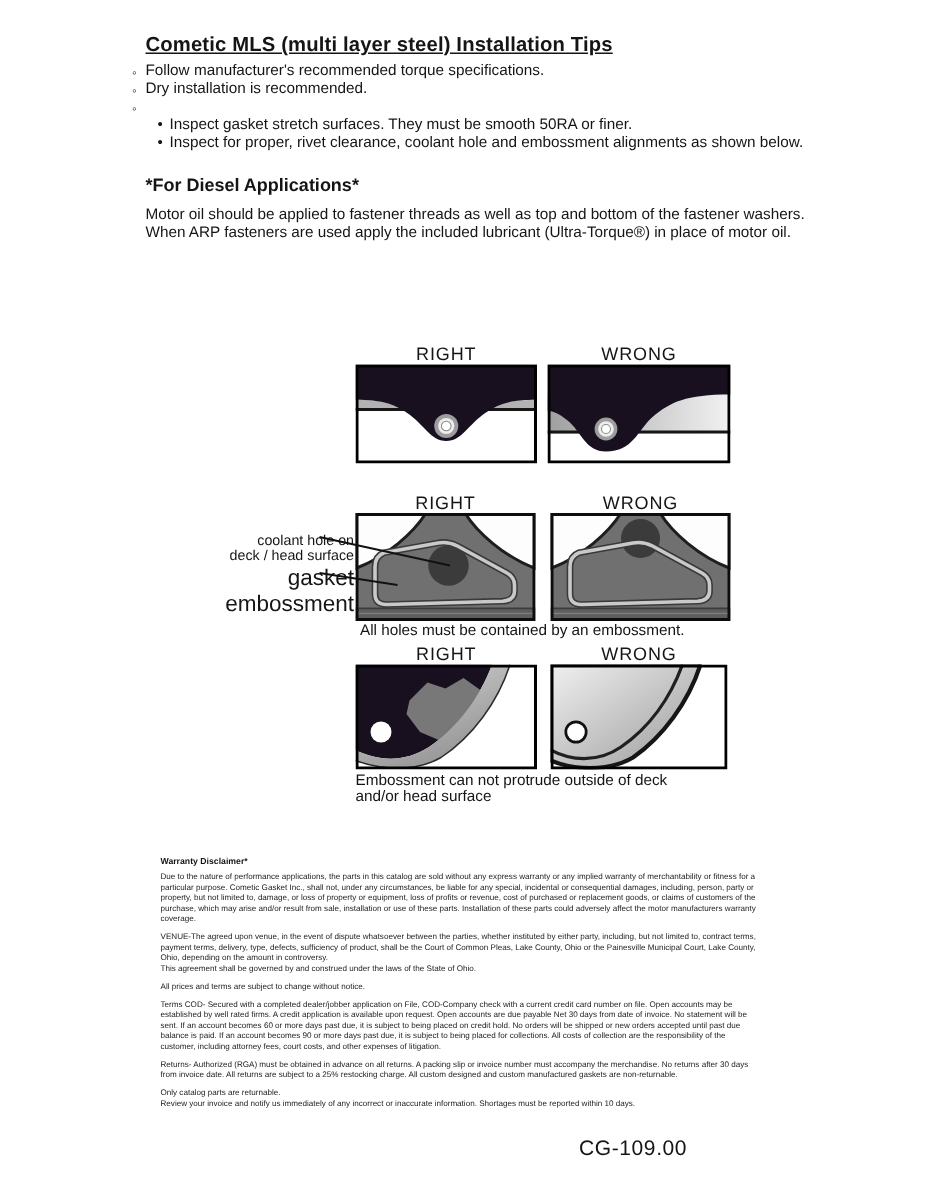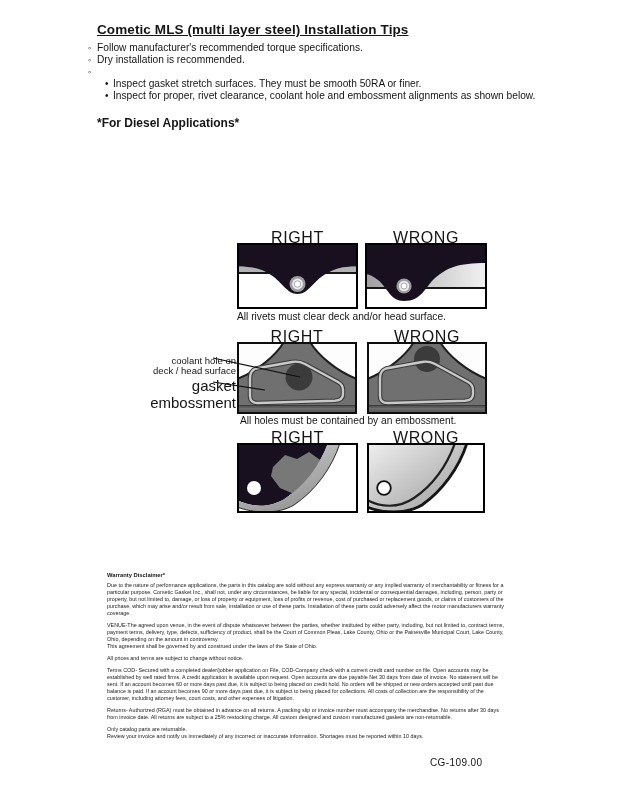--- a/index.html
+++ b/index.html
@@ -18,29 +18,29 @@
   .pre{white-space:pre-line;}
   #title{left:97px;top:22px;font-size:13.5px;font-weight:bold;text-decoration:underline;letter-spacing:0.1px;}
   .bullets{left:88px;top:42px;width:470px;font-size:10.2px;line-height:12px;}
   .bullet-row{display:flex;}
   .bullet-marker{width:9px;flex:0 0 9px;font-size:9px;}
   .sub{padding-left:17px;}
   .sub .bullet-marker{width:8px;flex:0 0 8px;font-size:10px;}
   #diesel{left:97px;top:116px;width:440px;}
   #diesel-heading{font-size:12px;font-weight:bold;margin-bottom:8px;}
   .para{font-size:10.2px;line-height:12.2px;margin-bottom:10px;}
-  .fig-label{font-size:16px;letter-spacing:0.6px;text-align:center;}
+  .fig-label{font-size:12px;letter-spacing:0.6px;text-align:center;}
   .fig-caption{font-size:10.2px;line-height:10.8px;}
   .panel{display:block;}
   #disclaimer{left:107px;top:572px;width:400px;}
   #disclaimer .dhead{font-size:5.8px;font-weight:bold;margin-bottom:4px;}
   #disclaimer .dpara{font-size:5.4px;line-height:7px;margin-bottom:5px;color:#222;}
   #coolant-label{right:406px;top:344px;text-align:right;font-size:9.5px;line-height:10px;width:120px;margin-top:12px;}
   #embossment-label{right:406px;top:377px;text-align:right;font-size:15px;width:120px;}
-  #doc-number{left:386px;top:757px;font-size:10px;letter-spacing:0.4px;margin-left:44px;}
+  #doc-number{left:386px;top:757px;font-size:14px;letter-spacing:0.4px;}
   .leader{z-index:5;pointer-events:none;}
 </style>
 </head>
 <body>
 
 <div id="page">
 
   <div id="title" class="abs">Cometic MLS (multi layer steel) Installation Tips</div>
 
   <div class="bullets abs">
@@ -60,20 +60,22 @@
       <span>Inspect gasket stretch surfaces.  They must be smooth 50RA or finer.</span>
     </div>
     <div class="bullet-row sub">
       <span class="bullet-marker">•</span>
       <span>Inspect for proper, rivet clearance, coolant hole and embossment alignments as shown below.</span>
     </div>
   </div>
 
   <div id="diesel" class="abs">
     <div id="diesel-heading">*For Diesel Applications*</div>
+    <div class="para pre">Motor oil should be applied to fastener threads as well as top and bottom of the fastener washers.
+When ARP fasteners are used apply the included lubricant (Ultra-Torque®) in place of motor oil.</div>
   </div>
 
   <div class="fig-label abs" style="left:237px;top:229px;width:121px;">RIGHT</div>
   <div class="fig-label abs" style="left:365px;top:229px;width:122px;">WRONG</div>
 
   <svg class="panel abs" style="left:237px;top:243px;" width="121" height="66" viewBox="0 0 121 66">
     <rect width="121" height="66" fill="#ffffff"></rect>
     <path d="M0,30 H36 C26,25 10,23.5 0,23.5 Z" fill="#b3b3b3"></path>
     <path d="M121,30 H85 C95,25 111,23.5 121,23.5 Z" fill="#b3b3b3"></path>
     <rect x="0" y="29" width="121" height="2" fill="#161616"></rect>
@@ -98,21 +100,20 @@
     <rect x="0" y="44" width="122" height="2" fill="#161616"></rect>
     <path d="M0,0 H122 V20 C92,20 82,25 70,35 C60,44 57,58 39,58 C25,58 23,45 13,37 C8,33 4,31 0,31 Z" style="fill:var(--dark)"></path>
     <g>
       <circle cx="39" cy="43" r="7.6" fill="#9d9d9d"></circle>
       <circle cx="39" cy="43" r="5.2" fill="#ededed"></circle>
       <circle cx="39" cy="43" r="3" fill="#ffffff" stroke="#8a8a8a" stroke-width="0.7"></circle>
     </g>
     <rect x="1" y="1" width="120" height="64" fill="none" stroke="#000000" stroke-width="2"></rect>
   </svg>
 
-  <div class="fig-caption abs" style="left:237px;top:312px;">All rivets must clear deck and/or head surface.</div>
 
   <div class="fig-label abs" style="left:237px;top:328px;width:120px;">RIGHT</div>
   <div class="fig-label abs" style="left:367px;top:328px;width:120px;">WRONG</div>
 
   <div id="coolant-label" class="abs pre">coolant hole on
 deck / head surface</div>
   <div id="embossment-label" class="abs">gasket embossment</div>
 
   <svg class="panel abs" style="left:237px;top:342px;" width="120" height="72" viewBox="0 0 120 72">
     <rect width="120" height="72" style="fill:var(--gasket)"></rect>
@@ -174,20 +175,22 @@
       </linearGradient>
     </defs>
     <rect width="118" height="70" fill="#ffffff"></rect>
     <path d="M0,0 H100 C92,25 75,48 55,62 C38,72 14,70 0,64 Z" fill="url(#fg4)" stroke="#111111" stroke-width="1.5"></path>
     <path d="M88,0 C80,22 66,42 47,55 C31,66 13,64 0,57" fill="none" stroke="#202020" stroke-width="2.2"></path>
     <path d="M100,0 C92,25 75,48 55,62 C38,72 14,70 0,64" fill="none" stroke="#161616" stroke-width="2.8"></path>
     <circle cx="17" cy="45" r="6.8" fill="#ffffff" stroke="#111111" stroke-width="1.8"></circle>
     <rect x="1" y="1" width="116" height="68" fill="none" stroke="#000000" stroke-width="2"></rect>
   </svg>
 
+  <div class="fig-caption abs pre" style="left:237px;top:516px;">Embossment can not protrude outside of deck
+and/or head surface</div>
 
   <div id="disclaimer" class="abs">
     <div class="dhead">Warranty Disclaimer*</div>
     <div class="dpara">Due to the nature of performance applications, the parts in this catalog are sold without any express warranty or any implied warranty of merchantability or fitness for a particular purpose.  Cometic Gasket Inc., shall not, under any circumstances, be liable for any special, incidental or consequential damages, including, person, party or property, but not limited to, damage, or loss of property or equipment, loss of profits or revenue, cost of purchased or replacement goods, or claims of customers of the purchase, which may arise and/or result from sale, installation or use of these parts.  Installation of these parts could adversely affect the motor manufacturers warranty coverage.</div>
     <div class="dpara pre">VENUE-The agreed upon venue, in the event of dispute whatsoever between the parties, whether instituted by either party, including, but not limited to, contract terms, payment terms, delivery, type, defects, sufficiency of product, shall be the Court of Common Pleas, Lake County, Ohio or the Painesville Municipal Court, Lake County, Ohio, depending on the amount in controversy.
 This agreement shall be governed by and construed under the laws of the State of Ohio.</div>
     <div class="dpara">All prices and terms are subject to change without notice.</div>
     <div class="dpara">Terms COD- Secured with a completed dealer/jobber application on File, COD-Company check with a current credit card number on file.  Open accounts may be established by well rated firms.  A credit application is available upon request.  Open accounts are due payable Net 30 days from date of invoice.  No statement will be sent.  If an account becomes 60 or more days past due, it is subject to being placed on credit hold.  No orders will be shipped or new orders accepted until past due balance is paid.  If an account becomes 90 or more days past due, it is subject to being placed for collections.  All costs of collection are the responsibility of the customer, including attorney fees, court costs, and other expenses of litigation.</div>
     <div class="dpara">Returns- Authorized (RGA) must be obtained in advance on all returns.  A packing slip or invoice number must accompany the merchandise.  No returns after 30 days from invoice date.  All returns are subject to a 25% restocking charge.  All custom designed and custom manufactured gaskets are non-returnable.</div>
     <div class="dpara pre">Only catalog parts are returnable.

